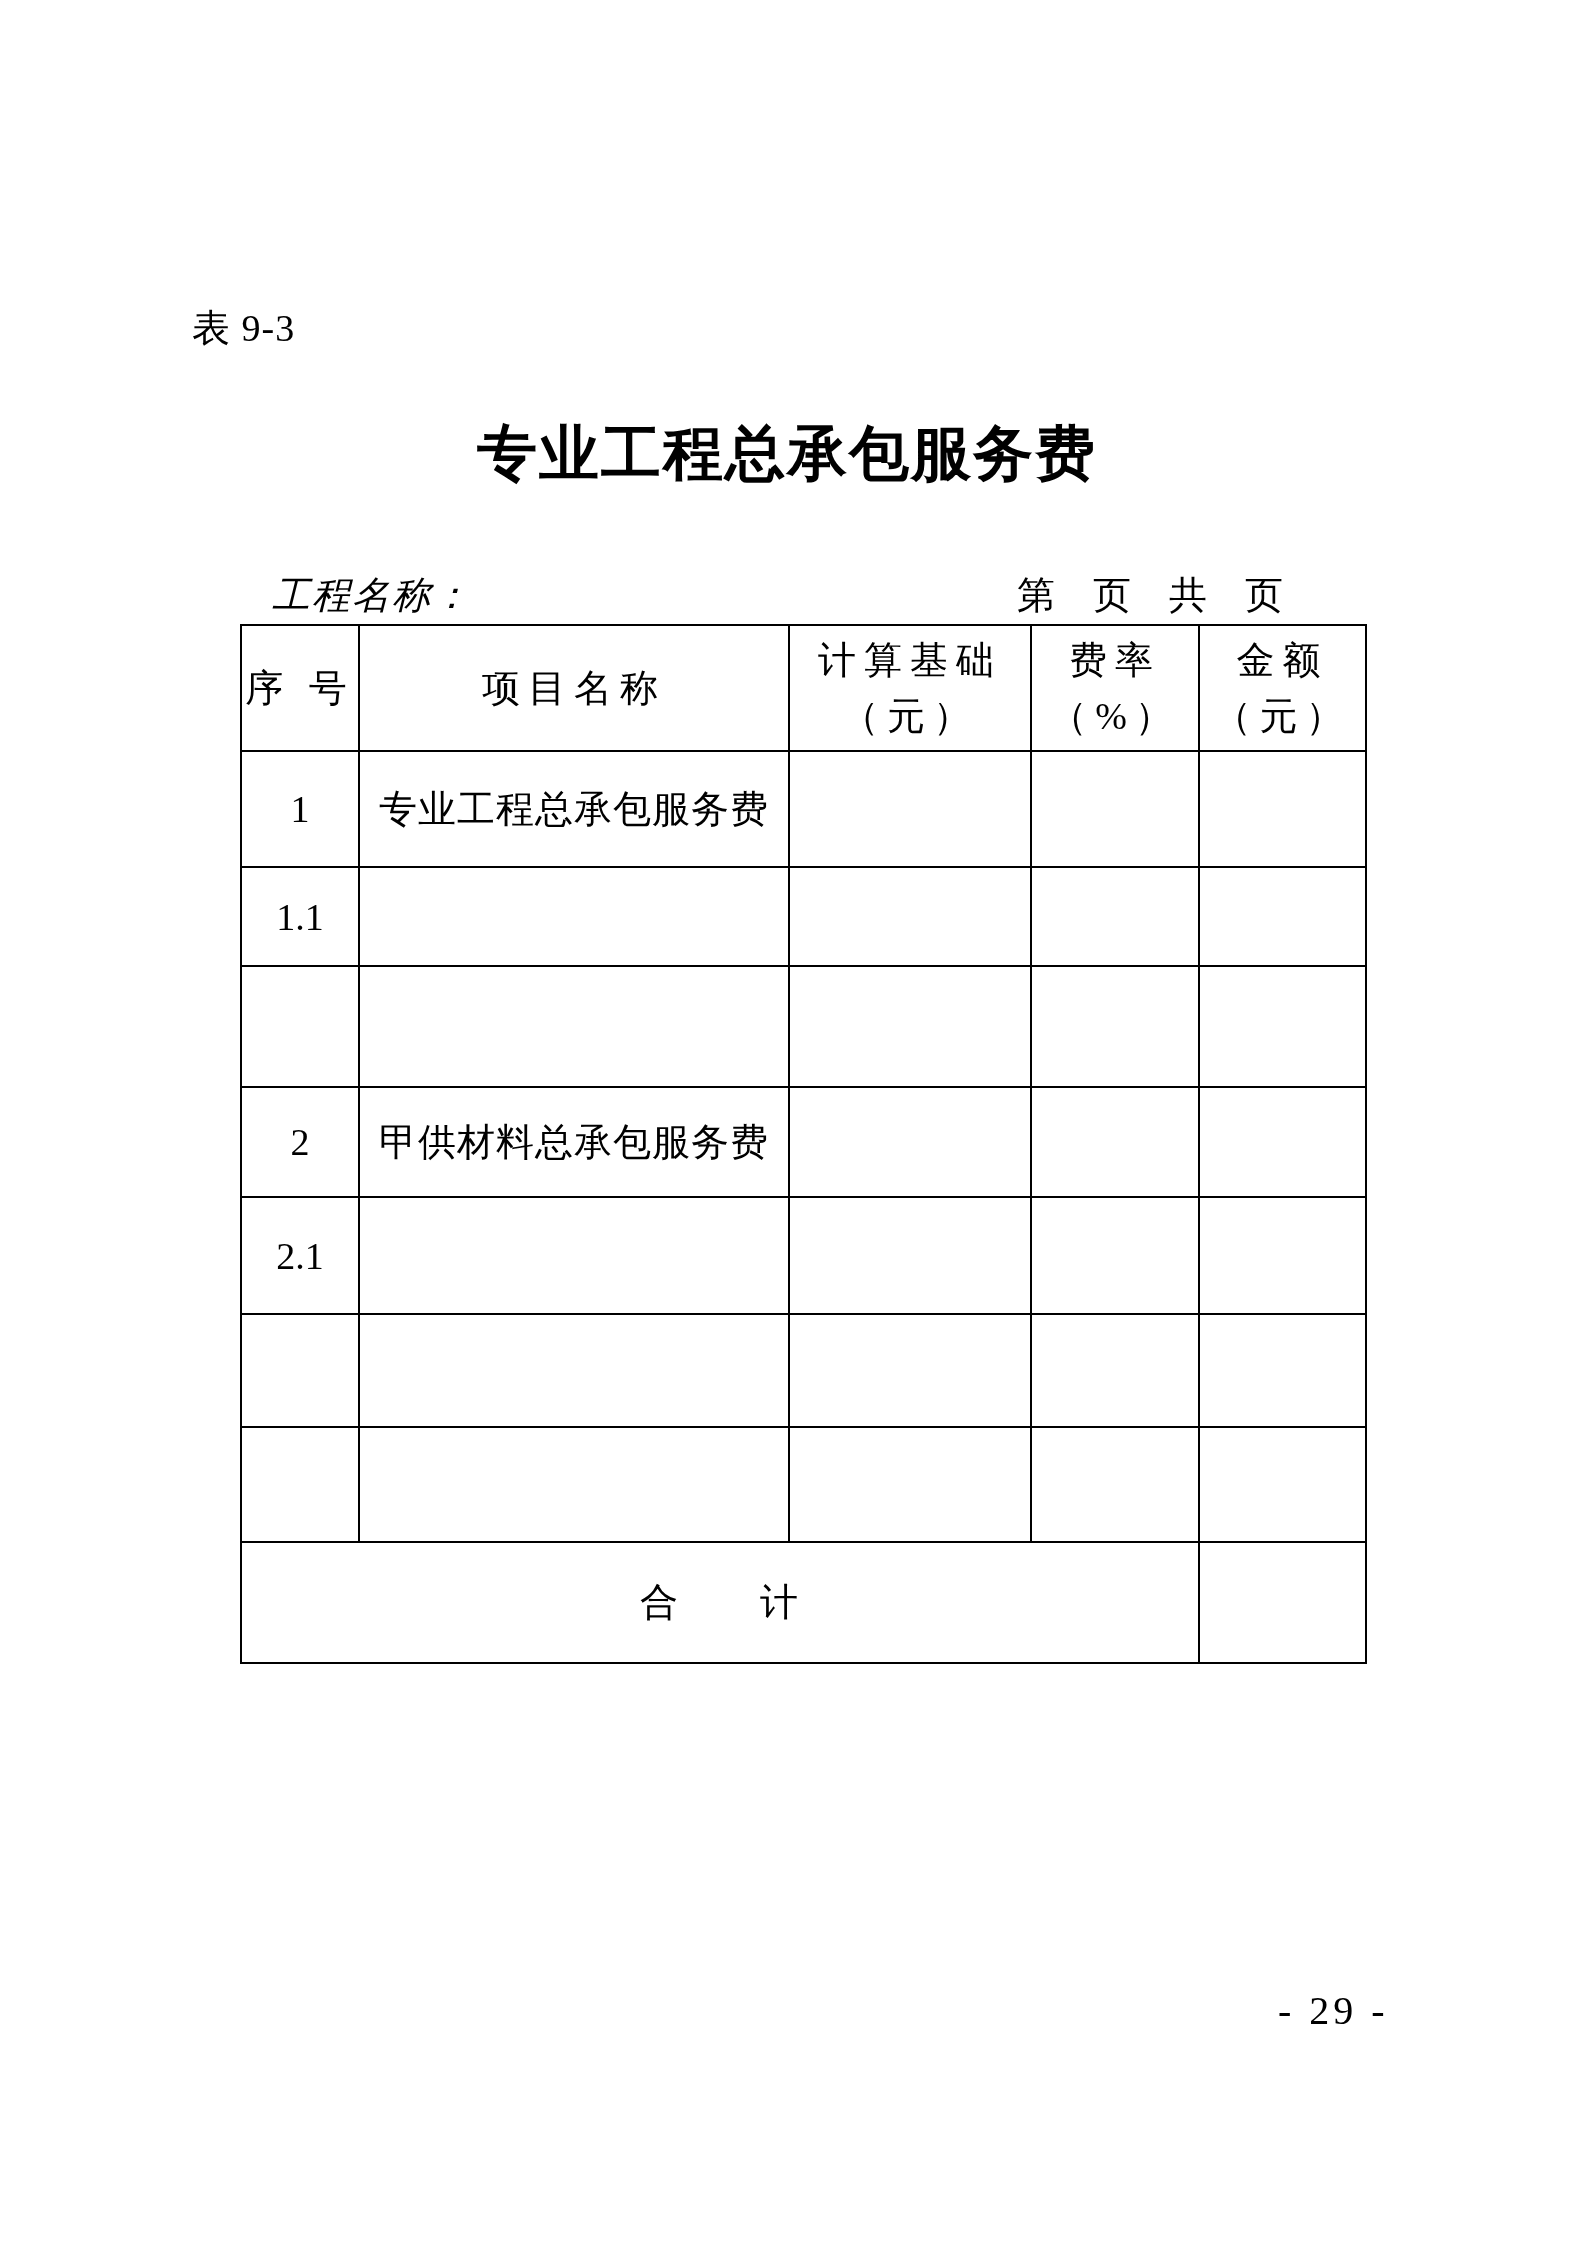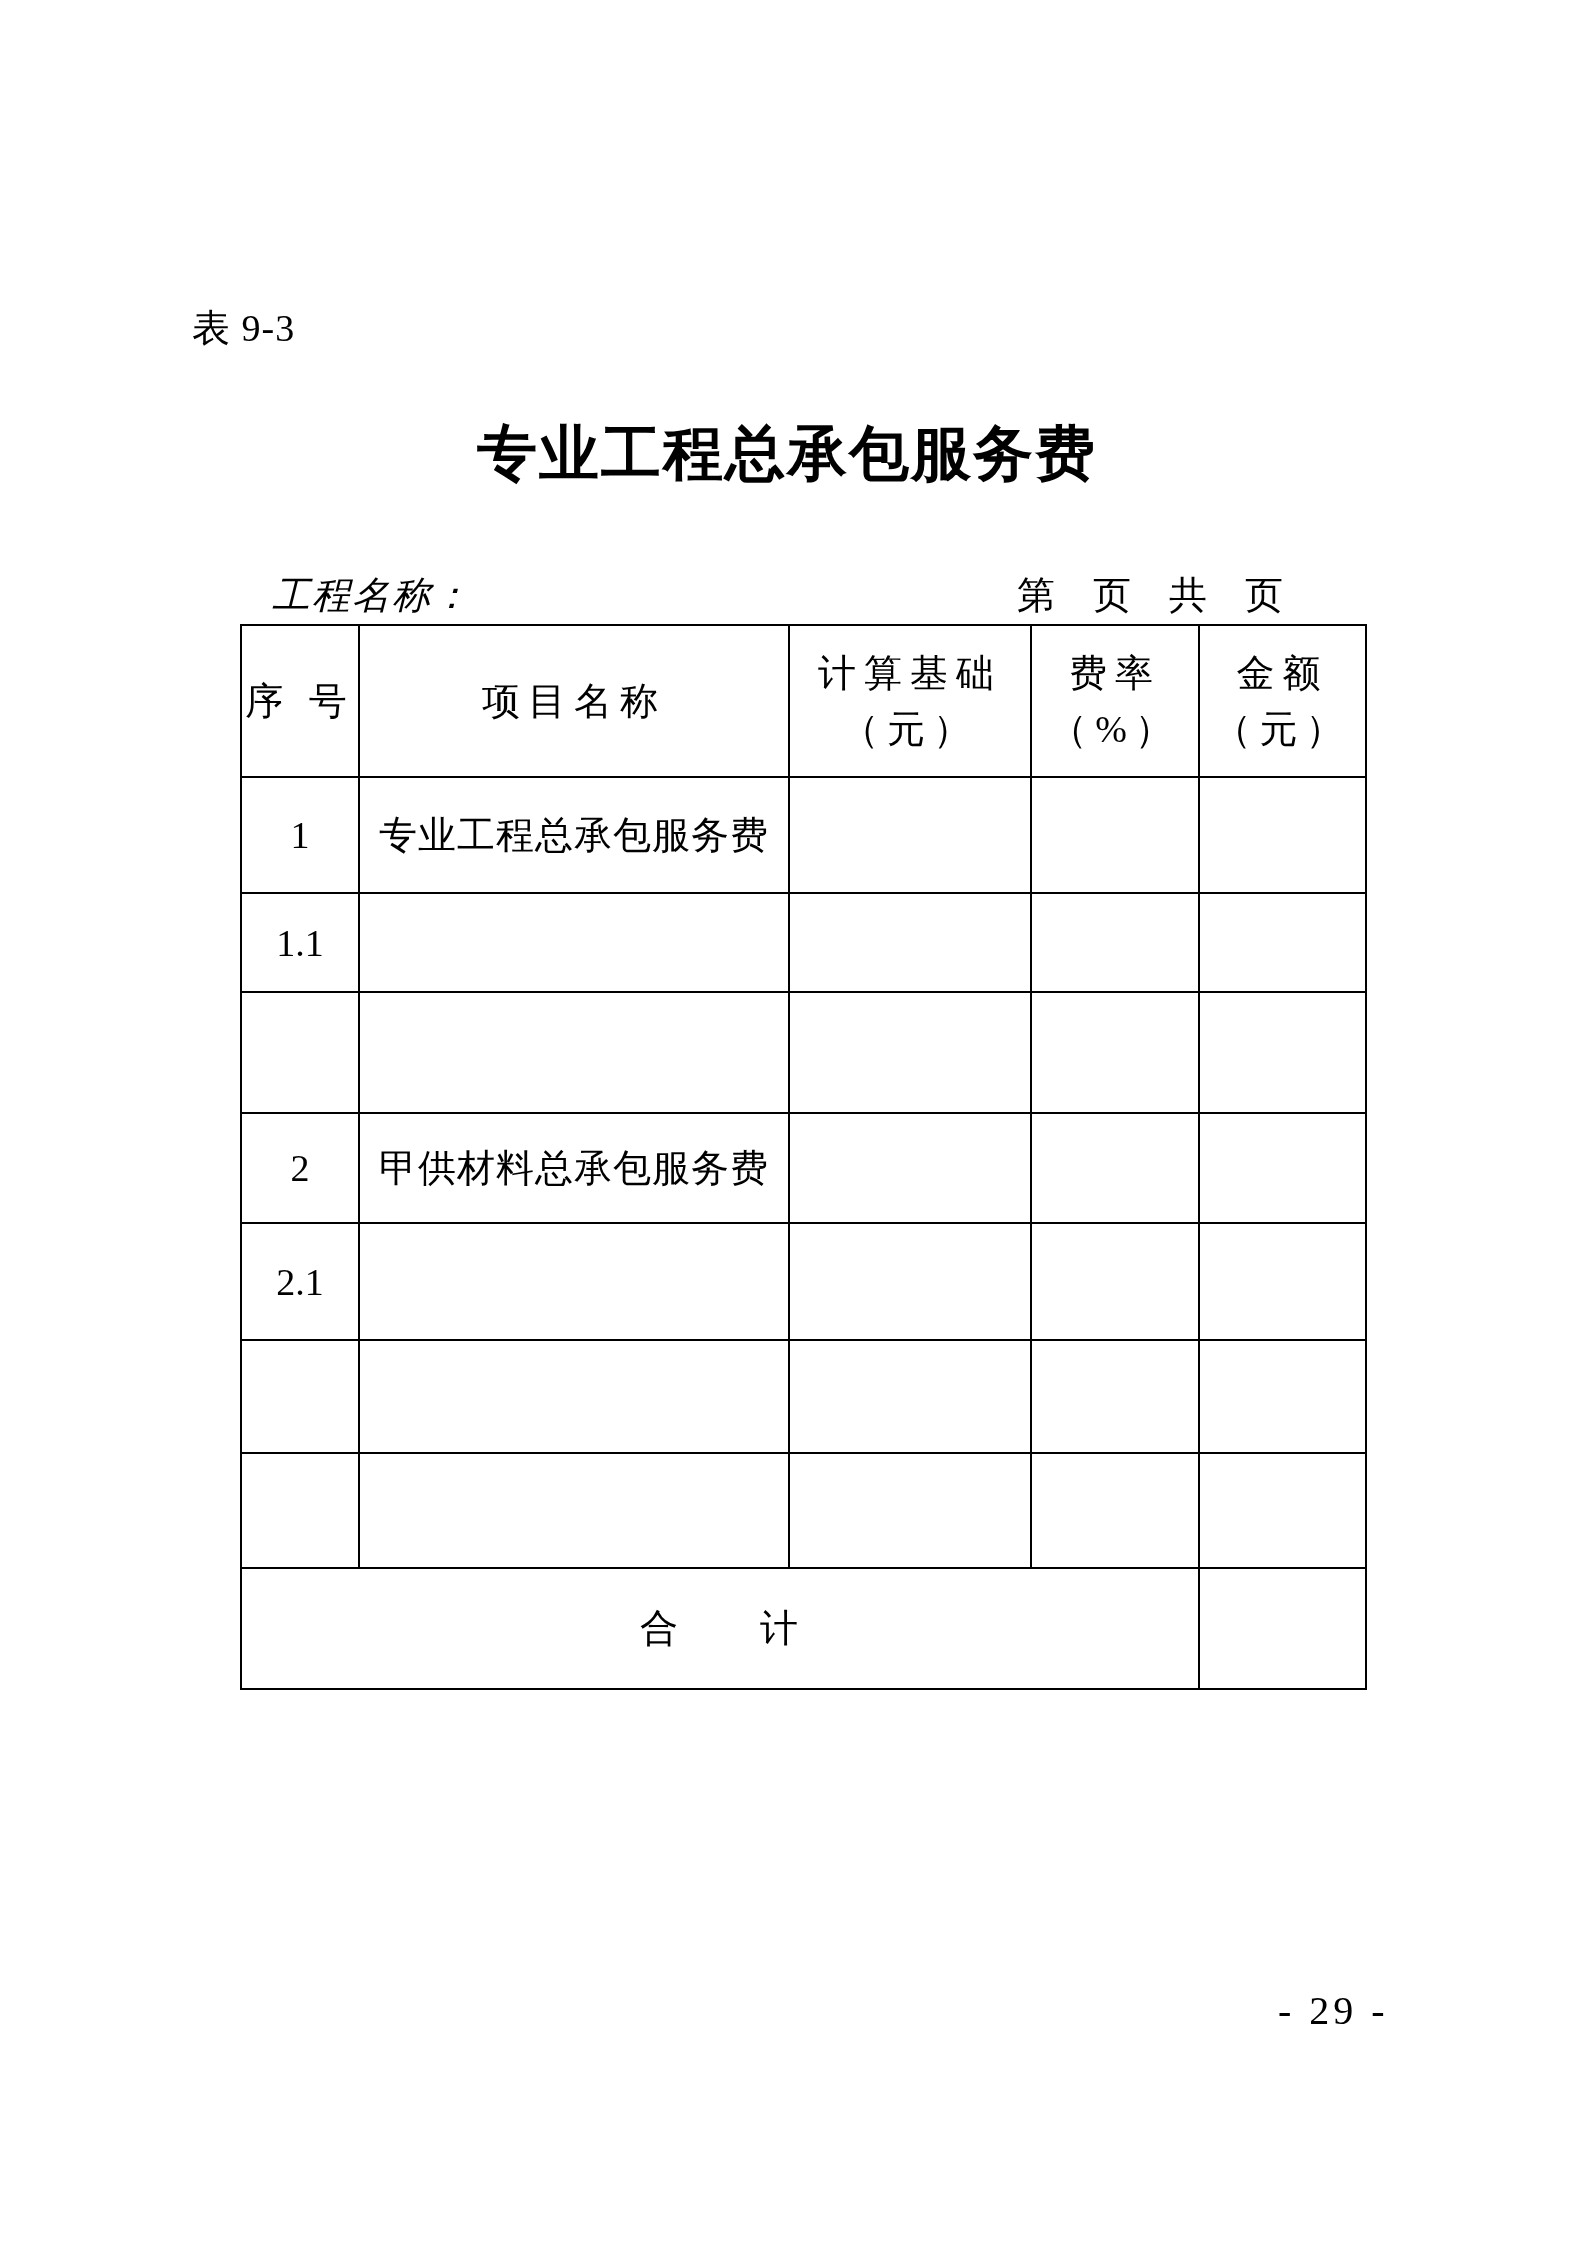--- a/index.html
+++ b/index.html
@@ -66,21 +66,21 @@
 
   <table class="pricing-table">
     <colgroup>
       <col style="width:118px">
       <col style="width:430px">
       <col style="width:242px">
       <col style="width:168px">
       <col style="width:167px">
     </colgroup>
     <thead>
-      <tr style="height:152px">
+      <tr style="height:126px">
         <th>
           <span class="th-main">序 号</span>
           
         </th>
         <th>
           <span class="th-main">项目名称</span>
           
         </th>
         <th>
           <span class="th-main">计算基础</span>

